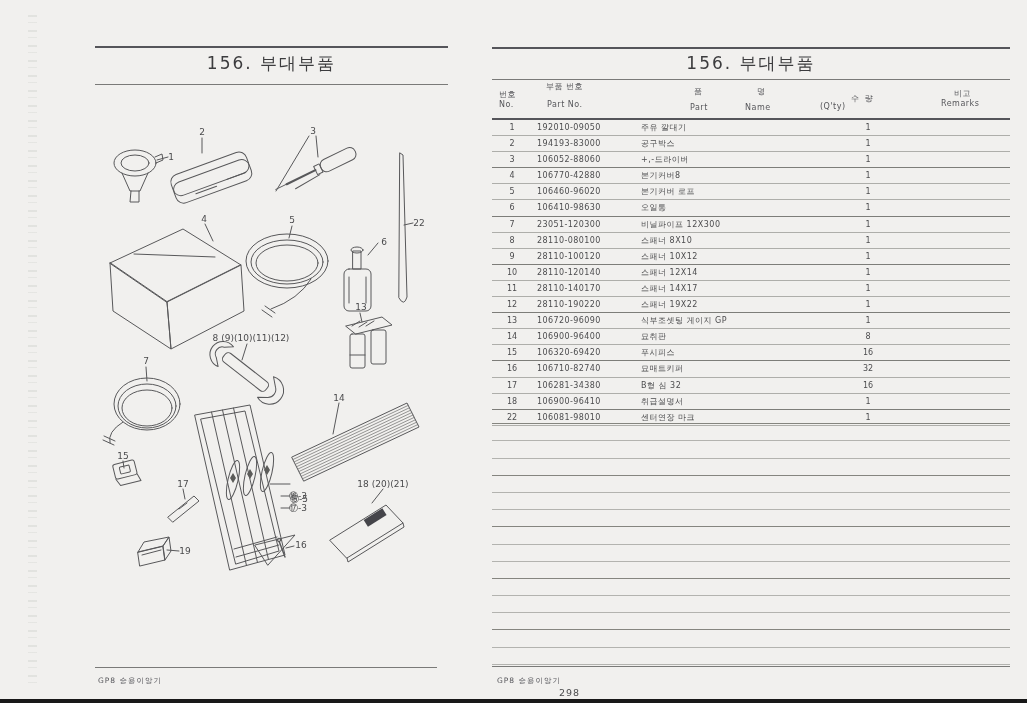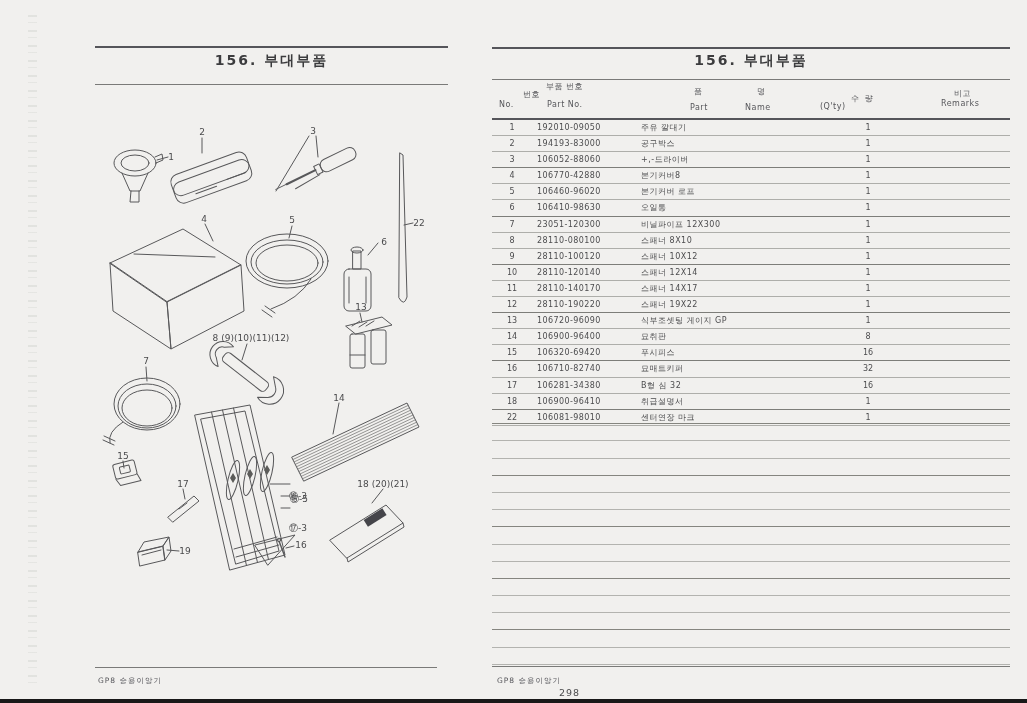--- a/index.html
+++ b/index.html
@@ -2,21 +2,21 @@
 <html><head>
 <meta charset="utf-8">
 <style>
   html,body{margin:0;padding:0;}
   body{font-family:"DejaVu Sans","Liberation Sans",sans-serif;background:#d8d8d4;}
   .canvas{position:relative;width:1027px;height:703px;background:#f1f0ee;overflow:hidden;
           color:#4b4b4d;}
   .rule{position:absolute;background:#55555a;}
   .rule.thin{background:#7a7a78;}
   
-  .page-title{position:absolute;text-align:center;font-size:14px;font-weight:700;
+  .page-title{position:absolute;text-align:center;font-size:17px;font-weight:400;
               letter-spacing:2px;color:#3c3c3e;white-space:nowrap;}
   
   .speckle{position:absolute;left:28px;top:8px;width:9px;height:680px;opacity:.10;
     background:repeating-linear-gradient(180deg,transparent 0 7px,#5a6a5a 7px 9px,transparent 9px 14px,#7a8a7a 14px 15px);}
   
   .diagram-svg{position:absolute;left:95px;top:105px;}
   .callout{position:absolute;transform:translate(-50%,-50%);font-size:9px;color:#4a4a4c;
            white-space:nowrap;letter-spacing:0;}
   
   .hd{position:absolute;font-size:8px;color:#56565a;letter-spacing:.5px;white-space:nowrap;}
@@ -225,34 +225,34 @@
         <span class="callout" style="left: 251px; top: 338px;">8 (9)(10)(11)(12)</span>
         <span class="callout" style="left: 361px; top: 307px;">13</span>
         <span class="callout" style="left: 339px; top: 398px;">14</span>
         <span class="callout" style="left: 123px; top: 456px;">15</span>
         <span class="callout" style="left: 183px; top: 484px;">17</span>
         <span class="callout" style="left: 185px; top: 551px;">19</span>
         <span class="callout" style="left: 301px; top: 545px;">16</span>
         <span class="callout" style="left: 383px; top: 484px;">18 (20)(21)</span>
         <span class="callout" style="left: 299px; top: 499px;">⑮-5</span>
         <span class="callout" style="left: 298px; top: 496px;">⑯-3</span>
-        <span class="callout" style="left: 298px; top: 508px; margin-top: 20px;">⑰-3</span>
+        <span class="callout" style="left: 298px; top: 508px;">⑰-3</span>
       </div>
 
     <div class="footer-text" style="left:98px;top:652px;">GP8 승용이앙기</div>
     <div class="rule thin" style="left:95px;top:667px;width:342px;height:1px;"></div>
   </div>
 
   <div>
     <div class="rule" style="left:492px;top:47px;width:518px;height:2px;"></div>
     <div class="page-title" style="left:492px;top:52px;width:518px;">156. 부대부품</div>
     <div class="rule thin" style="left:492px;top:79px;width:518px;height:1px;"></div>
 
     <div>
-      <span class="hd" style="left:499px;top:89px;margin-left:24px;">번호</span>
+      <span class="hd" style="left:499px;top:89px;">번호</span>
       <span class="hd" style="left:499px;top:100px;">No.</span>
       <span class="hd" style="left:546px;top:81px;text-align:right;">부품 번호</span>
       <span class="hd" style="left:547px;top:100px;">Part  No.</span>
       <span class="hd" style="left:694px;top:86px;">품</span>
       <span class="hd" style="left:757px;top:86px;">명</span>
       <span class="hd" style="left:690px;top:103px;text-align:right;">Part</span>
       <span class="hd" style="left:745px;top:103px;">Name</span>
       <span class="hd" style="left:851px;top:93px;font-family:Liberation Mono, monospace;">수  량</span>
       <span class="hd" style="left:820px;top:102px;text-align:right;">(Q'ty)</span>
       <span class="hd" style="left:954px;top:88px;">비고</span>

